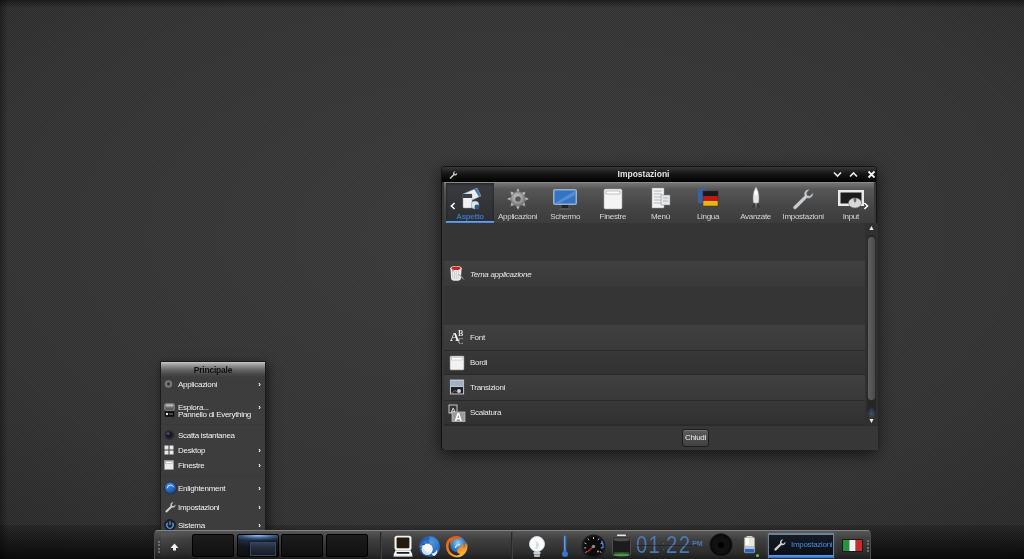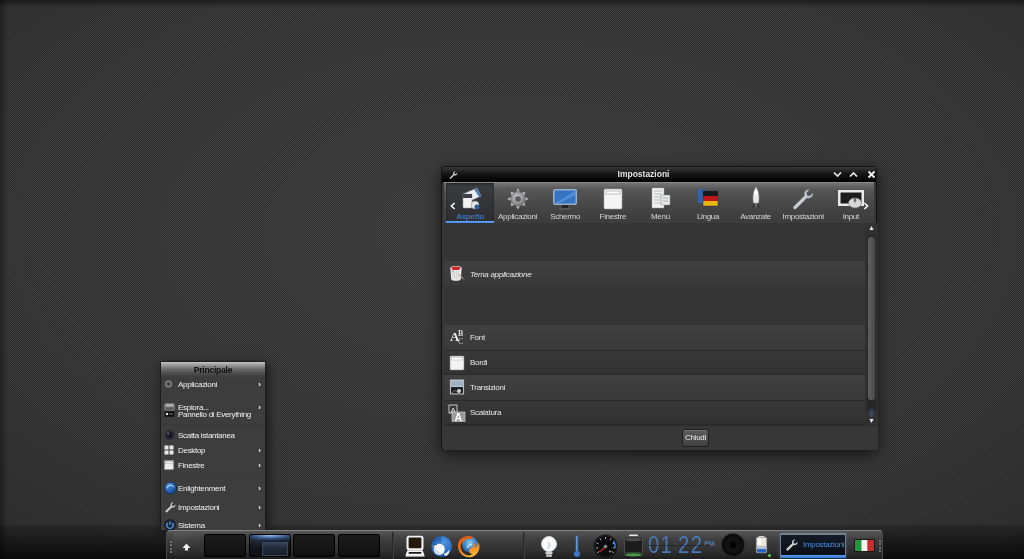--- a/index.html
+++ b/index.html
@@ -58,21 +58,21 @@
   .mi{left:0;right:0;height:15px;}
   .mi .mtx{position:absolute;left:17px;white-space:nowrap;top:50%;transform:translateY(-50%);font-size:8px;letter-spacing:-0.3px;color:#f2f2f2;}
   .mi .mar{position:absolute;right:4px;top:50%;transform:translateY(-50%);font-size:8px;color:#ffffff;font-weight:bold;}
   .mi svg{position:absolute;left:3px;top:50%;transform:translateY(-50%);}
   .msep{left:1px;right:1px;height:1px;background:#2a2a2a;border-bottom:1px solid rgba(255,255,255,0.07);box-sizing:border-box;}
 
   
   #shelf{left:154px;top:530px;width:717px;height:29px;
      background:linear-gradient(to bottom,#565656 0%,#3f3f3f 30%,#2e2e2e 75%,#1e1e1e 100%);
      border-radius:4px 4px 0 0;border-top:1px solid #828282;border-left:1px solid #4a4a4a;border-right:1px solid #4a4a4a;
-     box-sizing:border-box;margin-left:12px;}
+     box-sizing:border-box;}
   .hdots{width:3px;}
   .hdots i{display:block;width:2px;height:2px;border-radius:50%;background:#828282;margin:0 0 1.6px 0;}
   #pager{left:37px;top:3px;width:177px;height:23px;}
   .pcell{top:0;width:42px;height:23px;background:linear-gradient(to bottom,#1c1c1c,#101010);
      border:1px solid #000;box-sizing:border-box;border-radius:2px;}
   .pcell.active{background:radial-gradient(ellipse 32px 5px at 50% 2%, rgba(150,195,250,0.95), rgba(80,130,200,0.45) 55%, rgba(0,0,0,0) 100%),radial-gradient(ellipse 34px 12px at 50% 6%, rgba(55,90,145,0.55), rgba(0,0,0,0) 100%),linear-gradient(to bottom,#1a1e24,#0e1014);}
   #pwin{left:12px;top:7px;width:24px;height:12px;background:linear-gradient(to bottom,#34415a 0%,#242e3e 35%,#161c26 100%);border:1px solid #39475c;box-shadow:0 0 3px rgba(0,0,0,0.8);}
 </style>
 </head>
 <body>

